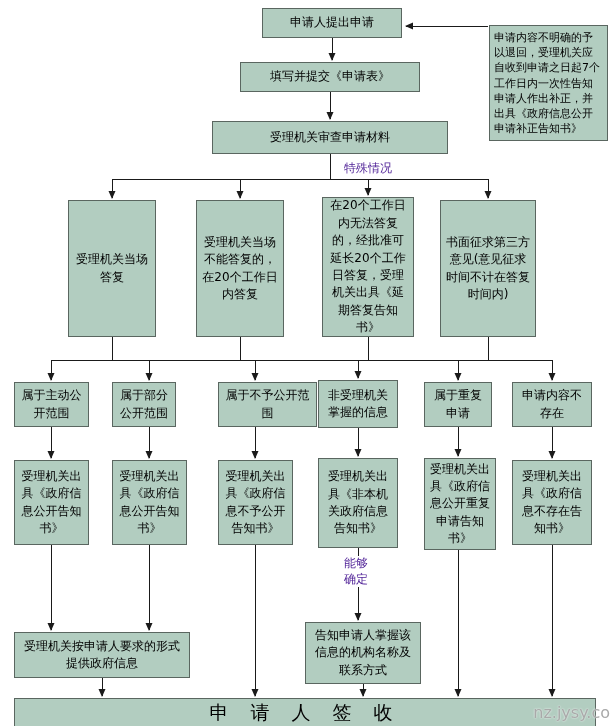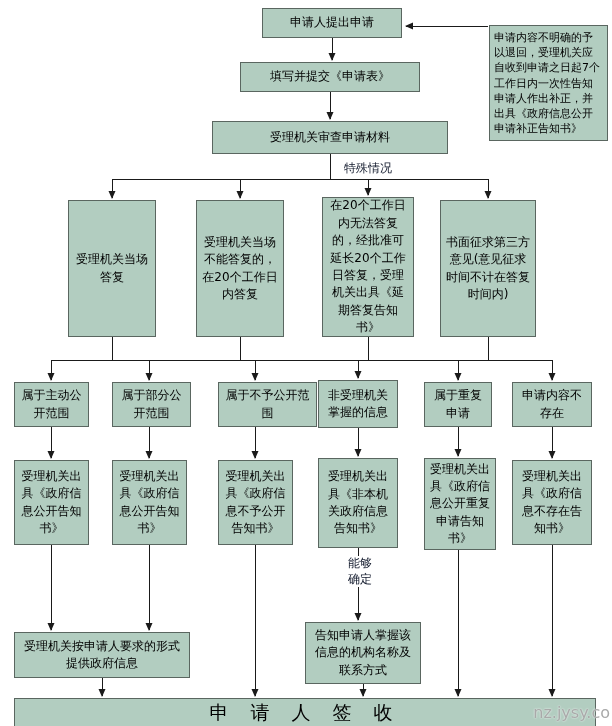--- a/index.html
+++ b/index.html
@@ -15,22 +15,22 @@
     border: 1px solid var(--box-border, #5a6660);
     display: flex; align-items: center; justify-content: center;
     text-align: center; font-size: 12px; line-height: 1.45; color: #000;
     padding: 14px 5px;
   }
   .note {
     font-size: 11px; text-align: left; align-items: flex-start;
     line-height: 1.38; padding: 4px 4px;
   }
   .flow-label {
-    position: absolute; font-size: 12px; color: #0f172a; background: #fff;
-    line-height: 1.3; text-align: right; white-space: nowrap;
+    position: absolute; font-size: 12px; color: #4c1d95; background: #fff;
+    line-height: 1.3; text-align: left; white-space: nowrap;
   }
   .flow-label.wrap { white-space: normal; }
   .bar { font-size: 19px; letter-spacing: 8px; }
   .watermark {
     position: absolute; right: 2px; bottom: 4px; font-size: 16px;
     color: var(--watermark, #a9a9a9); text-shadow: 0 0 2px #fff;
   }
 </style>
 </head>
 <body>
@@ -87,21 +87,21 @@
   <div class="node note" style="left:489px;top:25px;width:119px;height:116px">申请内容不明确的予以退回，受理机关应自收到申请之日起7个工作日内一次性告知申请人作出补正，并出具《政府信息公开申请补正告知书》</div>
 
   <div class="flow-label" style="left:344px;top:161px">特殊情况</div>
 
   <div class="node" style="left:68px;top:200px;width:88px;height:137px">受理机关当场答复</div>
   <div class="node" style="left:196px;top:200px;width:88px;height:137px">受理机关当场不能答复的，在20个工作日内答复</div>
   <div class="node" style="left:322px;top:197px;width:92px;height:140px">在20个工作日内无法答复的，经批准可延长20个工作日答复，受理机关出具《延期答复告知书》</div>
   <div class="node" style="left:440px;top:200px;width:96px;height:137px">书面征求第三方意见(意见征求时间不计在答复时间内)</div>
 
   <div class="node" style="left:14px;top:382px;width:75px;height:45px">属于主动公开范围</div>
-  <div class="node" style="left:112px;top:382px;width:79px;height:45px">属于部分公开范围</div>
+  <div class="node" style="left:112px;top:382px;width:64px;height:45px">属于部分公开范围</div>
   <div class="node" style="left:218px;top:382px;width:99px;height:45px">属于不予公开范围</div>
   <div class="node" style="left:318px;top:380px;width:80px;height:48px">非受理机关掌握的信息</div>
   <div class="node" style="left:424px;top:382px;width:68px;height:45px">属于重复申请</div>
   <div class="node" style="left:512px;top:382px;width:80px;height:45px">申请内容不存在</div>
 
   <div class="node" style="left:14px;top:460px;width:75px;height:85px">受理机关出具《政府信息公开告知书》</div>
   <div class="node" style="left:112px;top:460px;width:75px;height:85px">受理机关出具《政府信息公开告知书》</div>
   <div class="node" style="left:218px;top:460px;width:75px;height:85px">受理机关出具《政府信息不予公开告知书》</div>
   <div class="node" style="left:318px;top:458px;width:80px;height:90px">受理机关出具《非本机关政府信息告知书》</div>
   <div class="node" style="left:424px;top:458px;width:72px;height:92px">受理机关出具《政府信息公开重复申请告知书》</div>

